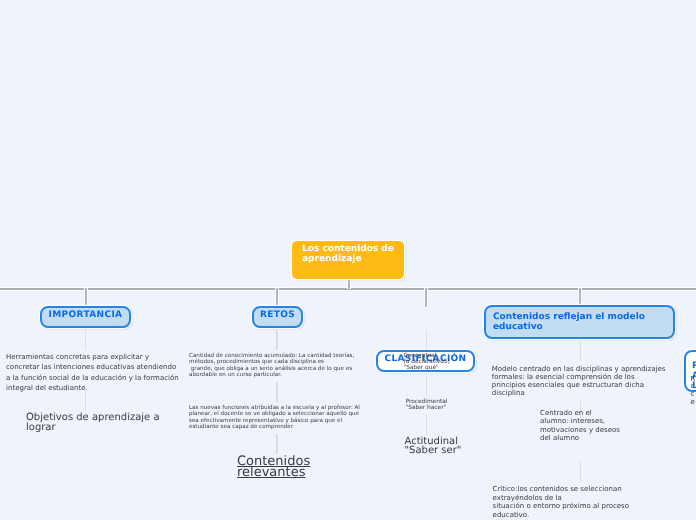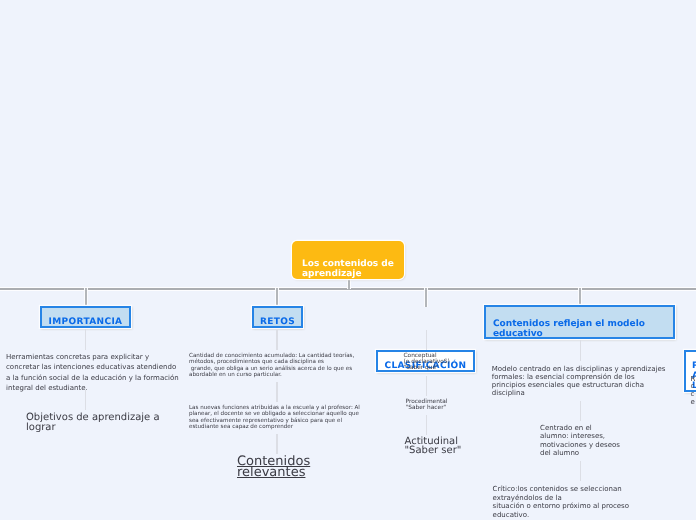--- a/index.html
+++ b/index.html
@@ -8,28 +8,28 @@
        -webkit-font-smoothing:antialiased;text-rendering:geometricPrecision;}
   #canvas{position:relative;width:696px;height:520px;overflow:hidden;}
 
   .hline{position:absolute;height:2px;background:#abadb1;
          box-shadow:0 -1px 0 #fdfdff,0 1px 0 #fdfdff;}
   .vline{position:absolute;width:2px;background:#b3b6ba;
          box-shadow:-1px 0 0 #fbfcff,1px 0 0 #fbfcff;}
   .vline.faint{background:#dcdee5;box-shadow:none;width:1.6px;}
 
   .node{position:absolute;box-sizing:border-box;display:flex;
-        align-items:flex-end;}
+        align-items:flex-start;}
 
   .root{background:#fdba12;border-radius:5px;color:#ffffff;
         font-weight:bold;font-size:9px;line-height:10.2px;
         padding:0 10px;
         box-shadow:0 0 0 1.2px #ffffff,1px 1px 2px rgba(90,70,40,.30);}
 
-  .cap{border:2px solid #2684e6;border-radius:0;
+  .cap{border:2px solid #2684e6;border-radius:8px;
        color:#0a6ae8;font-weight:bold;font-size:9px;line-height:11px;
        padding:0 6px;
        box-shadow:0 0 0 1.2px #fdfdff,1px 1px 2px rgba(80,62,35,.33);}
   .cap.caps{letter-spacing:.36px;}
   .cap > span{position:relative;top:2px;}
   .cap.fill{background:#c2ddf1;}
   .cap.white{background:#ffffff;margin-top:44px;}
 
   .txt{position:absolute;color:#3b3b44;}
 </style>
@@ -93,21 +93,21 @@
   <div class="vline" style="left:579px;top:288px;height:19px;"></div>
   <div class="node cap fill" style="left:484px;top:305px;width:191px;height:34px;padding:2.6px 7px 0;line-height:10.2px;">
     <span>Contenidos reflejan el modelo educativo</span>
   </div>
   <div class="vline faint" style="left:579.5px;top:340px;height:21px;"></div>
   <div class="txt" style="left:491.8px;top:364.5px;width:220px;font-size:7px;line-height:8.2px;white-space:pre;">Modelo centrado en las disciplinas y aprendizajes
 formales: la esencial comprensión de los
 principios esenciales que estructuran dicha
 disciplina</div>
   <div class="vline faint" style="left:579.5px;top:401px;height:20px;"></div>
-  <div class="txt" style="left:540px;top:424px;width:120px;font-size:7px;line-height:8.3px;white-space:pre;">Centrado en el
+  <div class="txt" style="left:540px;top:409px;width:120px;font-size:7px;line-height:8.3px;white-space:pre;">Centrado en el
 alumno: intereses,
 motivaciones y deseos
 del alumno</div>
   <div class="vline faint" style="left:579.5px;top:461px;height:20px;"></div>
   <div class="txt" style="left:492.6px;top:485px;width:220px;font-size:7px;line-height:8.5px;white-space:pre;">Crítico:los contenidos se seleccionan
 extrayéndolos de la
 situación o entorno próximo al proceso
 educativo.</div>
 
   <div class="node cap white" style="left:684px;top:306px;width:60px;height:42px;align-items:flex-start;padding:7px 0 0 6px;">

